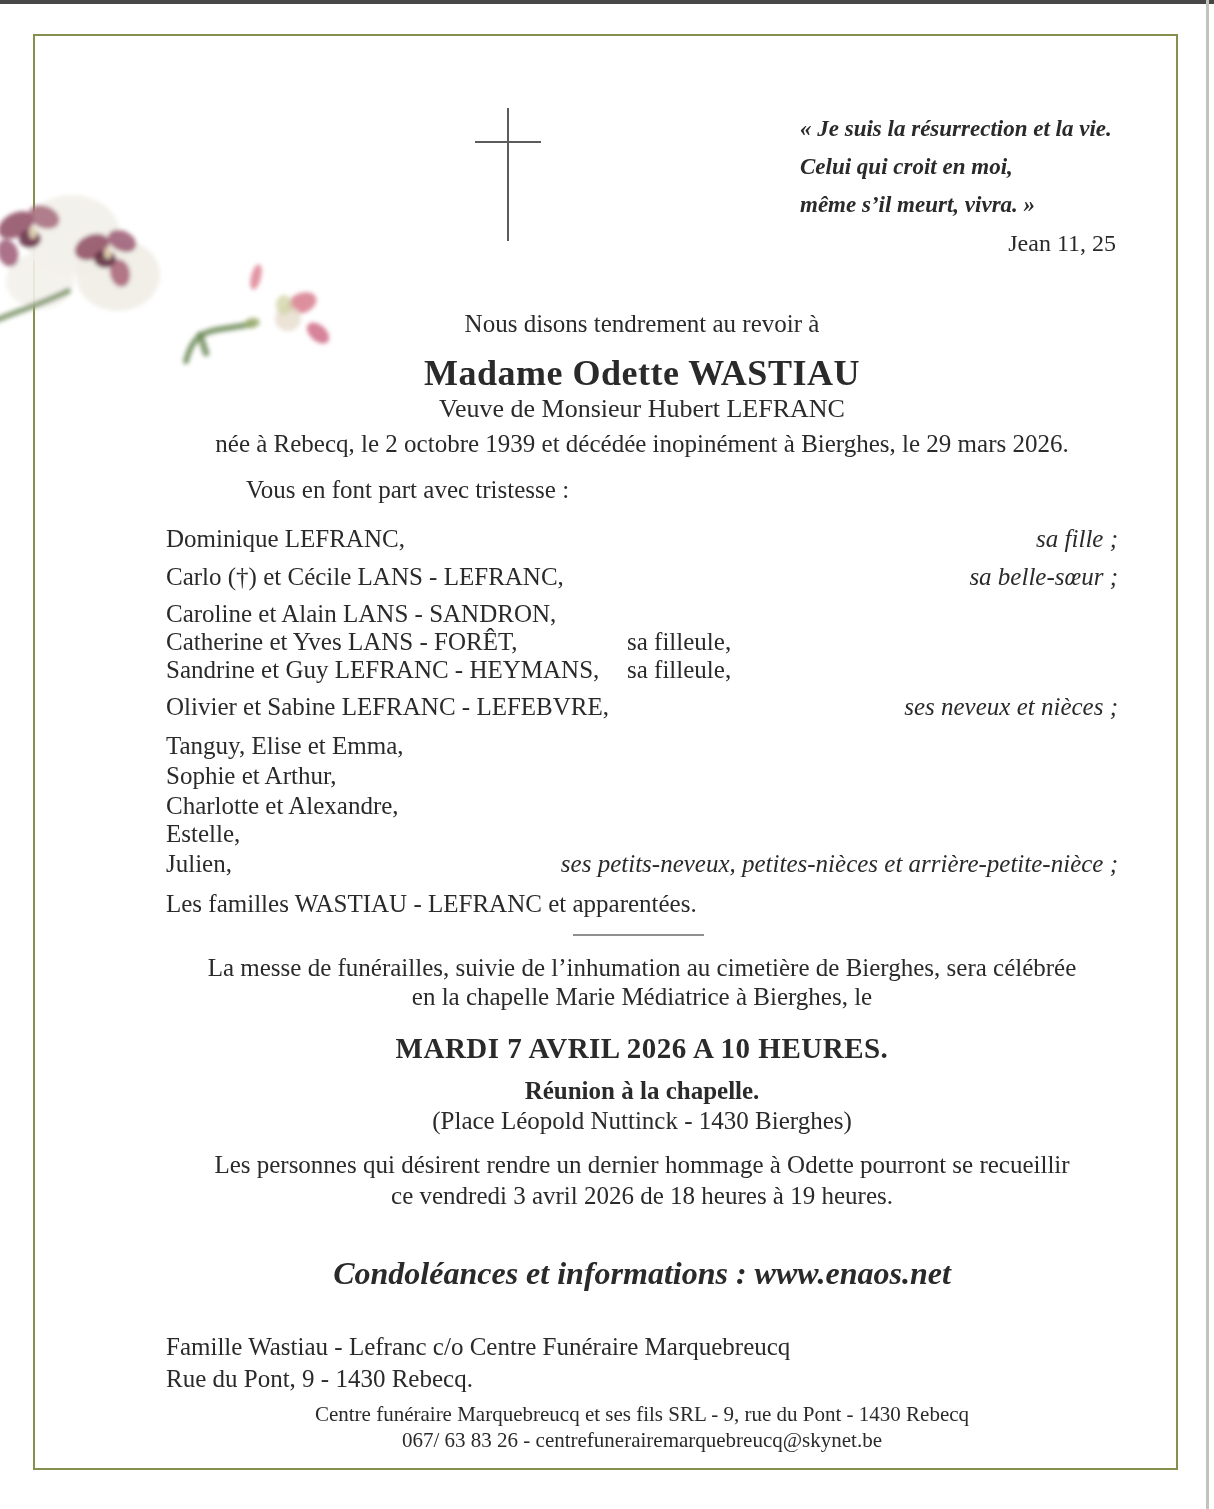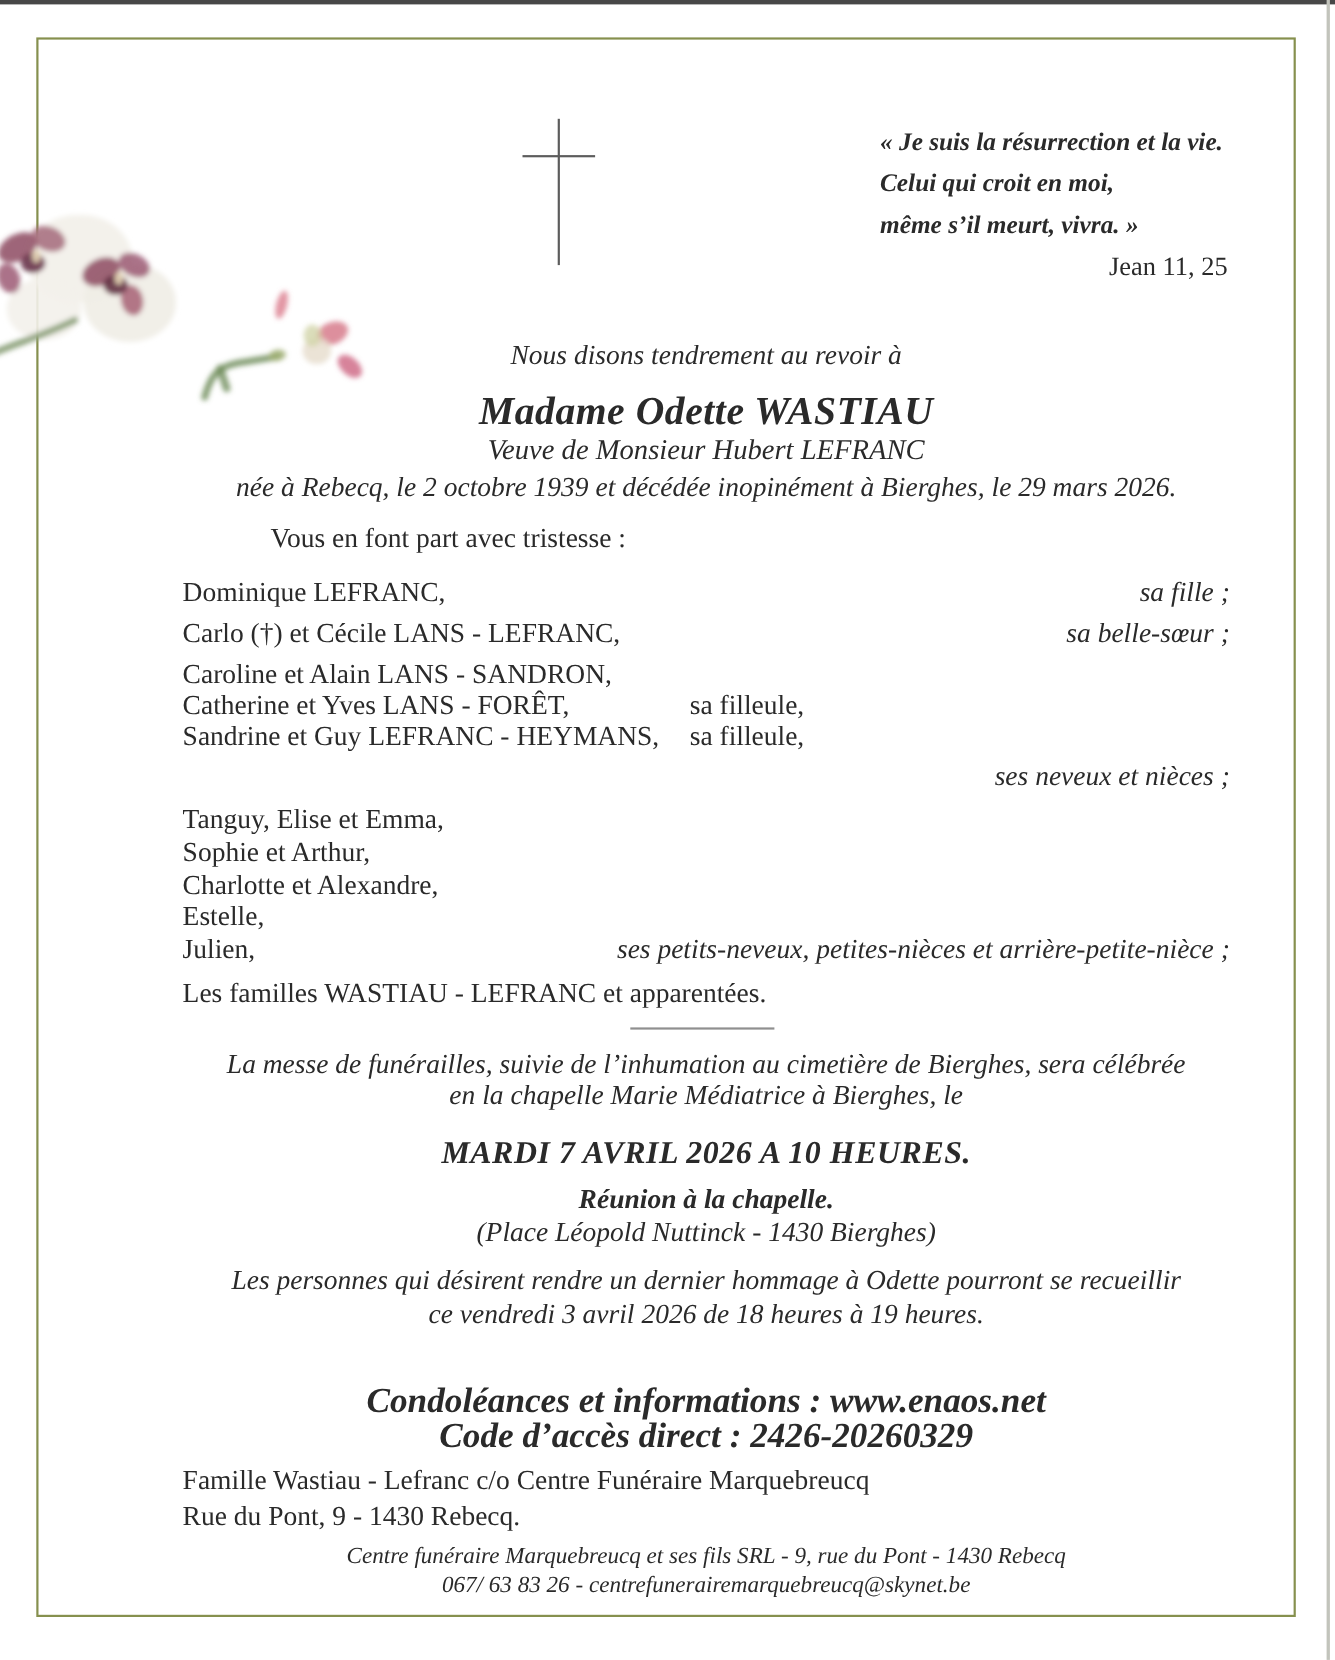--- a/index.html
+++ b/index.html
@@ -16,21 +16,21 @@
   #cross .v{position:absolute;left:37px;top:3px;width:2px;height:133px;background:#5c5c5c;}
   #cross .h{position:absolute;left:5px;top:36px;width:66px;height:2px;background:#5c5c5c;}
   
   #quote{left:800px;top:110px;width:320px;font-size:23px;font-weight:bold;
          font-style:italic;line-height:38px;white-space:nowrap;}
   #quote .attr{display:block;text-align:right;font-style:normal;font-weight:normal;
          font-size:24px;padding-right:4px;}
   
   #orchid{left:0;top:183px;width:360px;height:200px;}
   
-  .center-col{left:166px;width:952px;text-align:center;font-style:italic;}
+  .center-col{left:166px;width:952px;text-align:center;}
   #intro{top:310px;font-size:25px;}
   #deceased-name{top:352px;font-size:36px;font-weight:bold;letter-spacing:.5px;}
   #deceased-sub{top:394px;font-size:26px;}
   #life-dates{top:430px;font-size:25px;}
   #lead{left:246px;top:476px;font-size:25px;}
   
   #family{left:166px;top:516px;width:952px;font-size:25px;}
   .row{display:flex;line-height:30px;position:relative;}
   .rel-right{margin-left:auto;font-style:italic;}
   .rel-mid{position:absolute;left:461px;}
@@ -128,20 +128,21 @@
   </div>
   <div class="row mtm2">
     <span>Catherine et Yves LANS - FORÊT,</span>
     <span class="rel-mid">sa filleule,</span>
   </div>
   <div class="row mtm2">
     <span>Sandrine et Guy LEFRANC - HEYMANS,</span>
     <span class="rel-mid">sa filleule,</span>
   </div>
   <div class="row mt7">
+    <span>Olivier et Sabine LEFRANC - LEFEBVRE,</span>
     <span class="rel-right">ses neveux et nièces ;</span>
   </div>
   <div class="row mt9">
     <span>Tanguy, Elise et Emma,</span>
   </div>
   <div class="row mt0">
     <span>Sophie et Arthur,</span>
   </div>
   <div class="row mt0">
     <span>Charlotte et Alexandre,</span>
@@ -168,21 +169,20 @@
 <div class="abs center-col" id="ceremony-meet">Réunion à la chapelle.</div>
 <div class="abs center-col" id="ceremony-addr">(Place Léopold Nuttinck - 1430 Bierghes)</div>
 
 <div class="abs center-col blk" id="visitation">
   <span>Les personnes qui désirent rendre un dernier hommage à Odette pourront se recueillir</span>
   <span>ce vendredi 3 avril 2026 de 18 heures à 19 heures.</span>
 </div>
 
 <div class="abs center-col blk" id="condolences">
   <span>Condoléances et informations : www.enaos.net</span>
-  <span>Code d’accès direct : 2426-20260329</span>
 </div>
 
 <div class="abs blk" id="contact">
   <span>Famille Wastiau - Lefranc c/o Centre Funéraire Marquebreucq</span>
   <span>Rue du Pont, 9 - 1430 Rebecq.</span>
 </div>
 
 <div class="abs center-col blk" id="footer">
   <span>Centre funéraire Marquebreucq et ses fils SRL - 9, rue du Pont - 1430 Rebecq</span>
   <span>067/ 63 83 26 - centrefunerairemarquebreucq@skynet.be</span>

